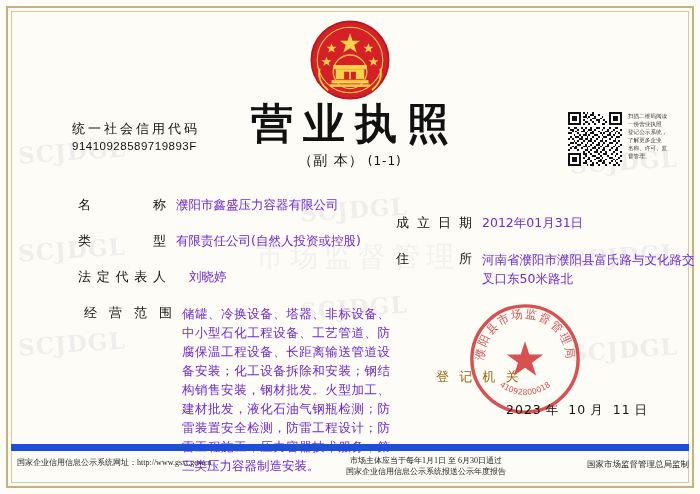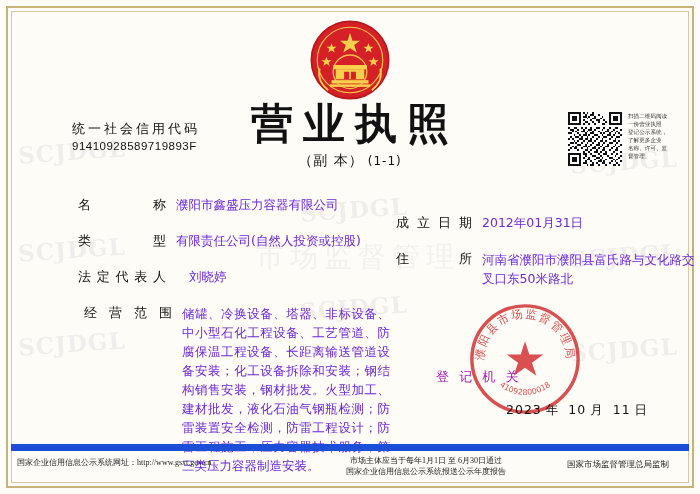--- a/index.html
+++ b/index.html
@@ -191,21 +191,21 @@
     width: 218px;
   }
 
   
   .reg-auth {
     position: absolute;
     left: 436px;
     top: 368px;
     font-size: 13px;
     letter-spacing: 3px;
-    color: #a21caf;
+    color: #a16207;
   }
   .seal {
     position: absolute;
     left: 466px;
     top: 300px;
     width: 118px;
     height: 118px;
     opacity: 0.82;
   }
   .date {
@@ -240,21 +240,21 @@
   .bottom-center {
     position: absolute;
     left: 300px;
     top: 4px;
     width: 230px;
     text-align: center;
     line-height: 11px;
   }
   .bottom-right {
     position: absolute;
-    right: 20px;
+    right: 0;
     top: 8px;
     font-size: 8.5px;
   }
 </style>
 </head>
 <body>
 
 <div id="license">
 
   <div class="watermark" style="left:18px;  top:138px;">SCJDGL</div>

